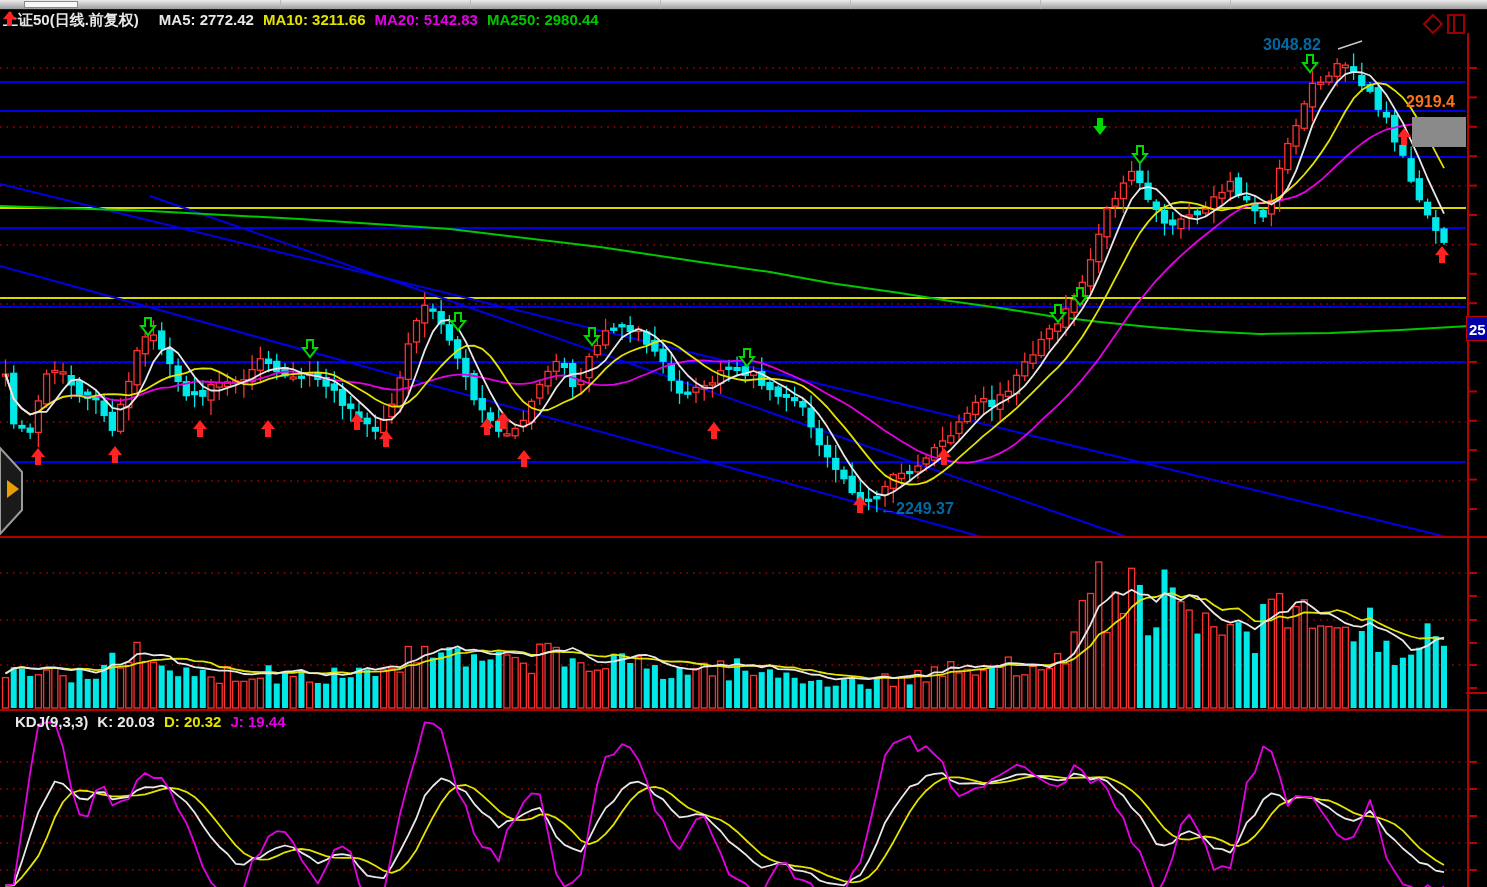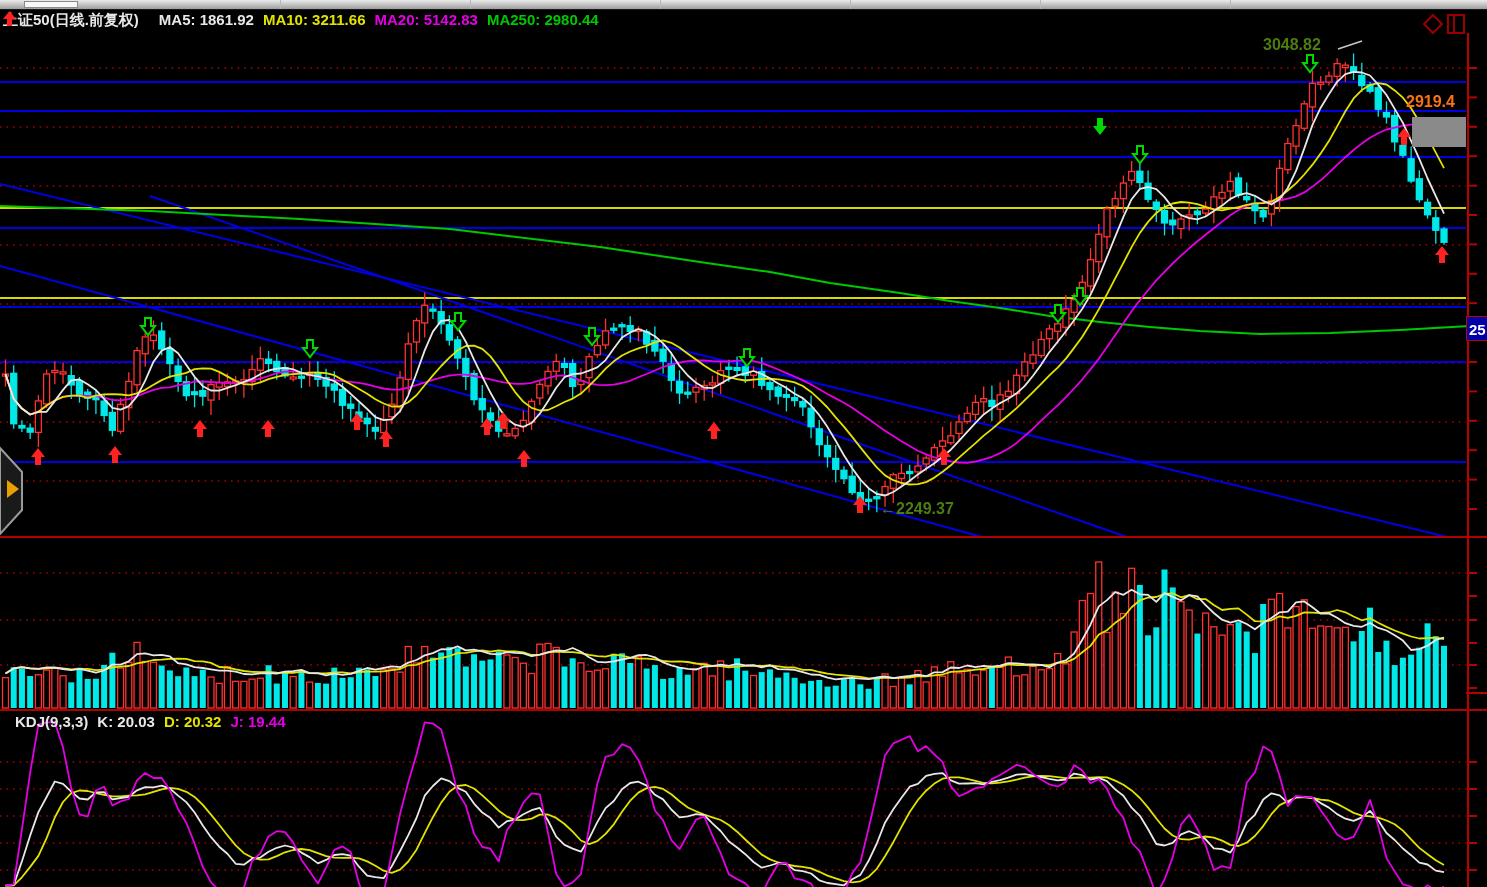--- a/index.html
+++ b/index.html
@@ -12,21 +12,21 @@
   #osbar .sep{position:absolute;top:0;width:1px;height:9px;background:#b9b9b9;}
   
   .hdr{position:absolute;font-size:15px;font-weight:bold;white-space:nowrap;letter-spacing:0;}
   .hdr span{margin-right:9px;}
   .t-white{color:#e8e8e8;} .t-yellow{color:#e3e300;} .t-magenta{color:#e400e4;} .t-green{color:#00c800;}
   #main-hdr{left:3px;top:11px;}
   #vol-hdr{left:3px;top:540px;}
   #kdj-hdr{left:15px;top:713px;}
   .arrow-ico{display:inline-block;vertical-align:-2px;margin:0 4px 0 2px;}
   
-  .anno{position:absolute;color:#4d7c0f;font-size:16px;font-weight:bold;white-space:nowrap;}
+  .anno{position:absolute;color:#0369a1;font-size:16px;font-weight:bold;white-space:nowrap;}
   #peak-label{left:1263px;top:36px;}
   #trough-label{left:880px;top:500px;}
   #rprice-label{left:1406px;top:93px;color:#f97316;}
   #axis-badge{position:absolute;left:1466px;top:316px;width:33px;height:25px;background:#0000a8;
               border:1px solid #c00000;border-right:none;color:#fff;font-size:15px;font-weight:bold;
               line-height:25px;text-align:left;padding-left:2px;box-sizing:border-box;}
   #x1-label{position:absolute;left:1498px;top:694px;color:#ec4899;font-size:13px;font-weight:bold;}
   #graybox{position:absolute;left:1412px;top:117px;width:54px;height:30px;background:#8a8a8a;}
   
   #icons{position:absolute;left:1422px;top:13px;width:44px;height:22px;}
@@ -678,21 +678,21 @@
         <line x1="1468" y1="870" x2="1477" y2="870" stroke="#bb0000" stroke-width="2"></line>
         <line x1="1466" y1="693" x2="1487" y2="693" stroke="#bb0000" stroke-width="2"></line>
       </g>
   </svg>
 
   <div id="graybox"></div>
 
   <div id="main-hdr" class="hdr">
     <span class="t-white">上证50(日线.前复权)</span><span class="arrow-ico"><svg width="13" height="15">
           <path d="M6.5,0 L13,8 L9,8 L9,15 L4,15 L4,8 L0,8 Z" fill="#ff2222"></path>
-        </svg></span><span class="t-white">MA5: 1861.92</span><span class="t-yellow">MA10: 3211.66</span><span class="t-magenta">MA20: 5142.83</span><span class="t-green">MA250: 2980.44</span>
+        </svg></span><span class="t-white">MA5: 2772.42</span><span class="t-yellow">MA10: 3211.66</span><span class="t-magenta">MA20: 5142.83</span><span class="t-green">MA250: 2980.44</span>
   </div>
 
 
   <div id="kdj-hdr" class="hdr">
     <span class="t-white">KDJ(9,3,3)</span><span class="t-white">K: 20.03</span><span class="t-yellow">D: 20.32</span><span class="t-magenta">J: 19.44</span>
   </div>
 
   <div id="peak-label" class="anno">3048.82</div>
   <div id="trough-label" class="anno">←2249.37</div>
   <div id="rprice-label" class="anno">2919.4</div>

